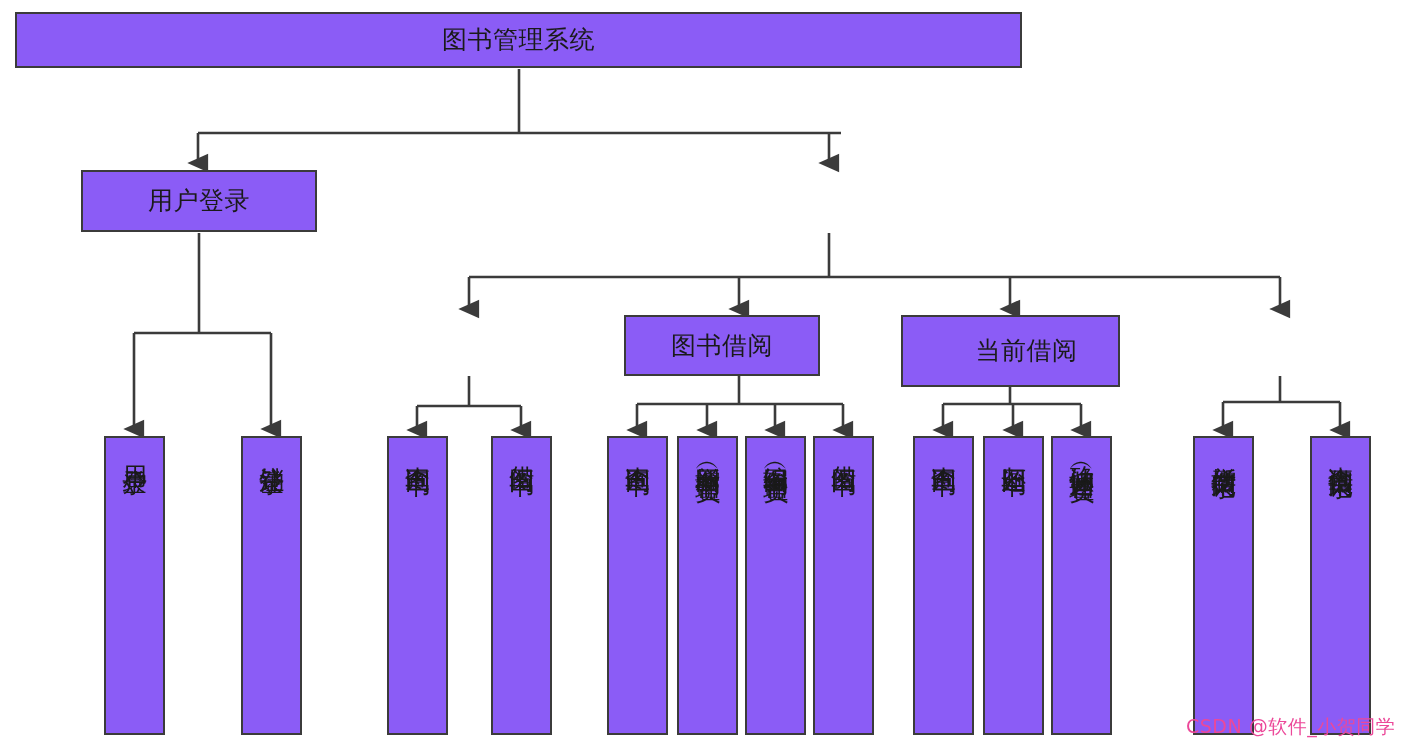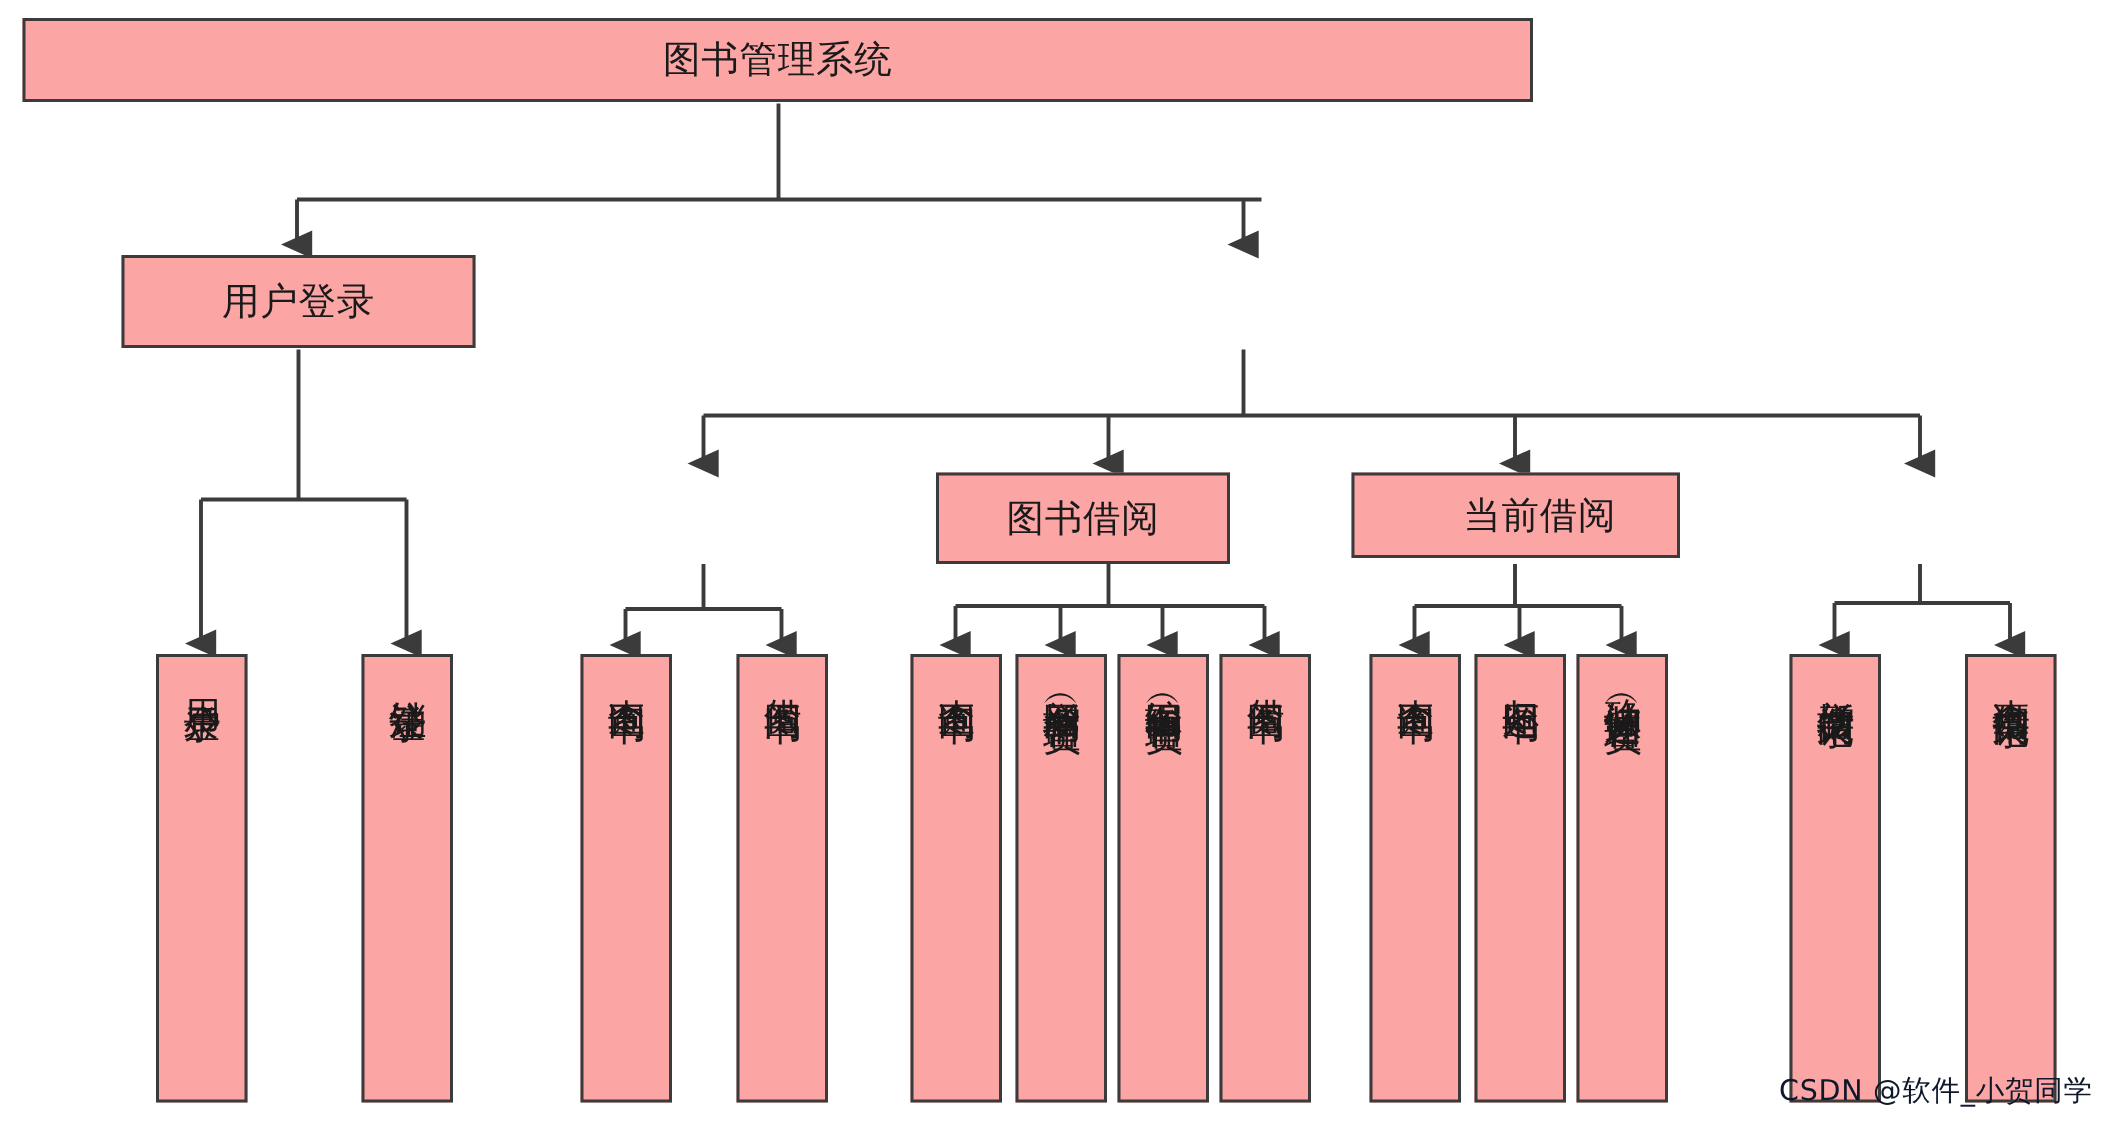--- a/index.html
+++ b/index.html
@@ -23,21 +23,21 @@
     left: 0;
     top: 0;
     width: 1405px;
     height: 747px;
     pointer-events: none;
   }
   .node {
     position: absolute;
     box-sizing: border-box;
     border: 2.4px solid #3b3b3b;
-    background: #fca5a5;
+    background: #8b5cf6;
     display: flex;
     align-items: center;
     justify-content: center;
     color: #1a1a1a;
   }
   .node-label {
     display: block;
     text-align: center;
     line-height: 1.18;
     letter-spacing: 0.5px;
@@ -65,21 +65,21 @@
     letter-spacing: 2px;
     white-space: nowrap;
     height: auto;
     max-height: 100%;
   }
   #watermark {
     position: absolute;
     left: 1186px;
     top: 714px;
     font-size: 19px;
-    color: #0f172a;
+    color: #ec4899;
     white-space: nowrap;
     letter-spacing: 0.5px;
   }
 </style>
 </head>
 <body>
 
 <div id="diagram-root">
 
   <svg id="edges-layer" viewBox="0 0 1405 747" width="1405" height="747" xmlns="http://www.w3.org/2000/svg">
@@ -136,21 +136,21 @@
     <span class="node-label">图书管理系统</span>
   </div>
 
   <div class="node h" style="left:81px; top:170px; width:236px; height:62px;">
     <span class="node-label">用户登录</span>
   </div>
 
   <div class="node h" style="left:624px; top:315px; width:196px; height:61px;">
     <span class="node-label">图书借阅</span>
   </div>
-  <div class="node h" style="left:901px; top:315px; width:219px; height:57px;padding-left:32px;">
+  <div class="node h" style="left:901px; top:315px; width:219px; height:72px;padding-left:32px;">
     <span class="node-label">当前借阅</span>
   </div>
 
   <div class="node v" style="left:104px; top:436px; width:61px; height:299px;">
     <span class="node-label">用户登录</span>
   </div>
   <div class="node v" style="left:241px; top:436px; width:61px; height:299px;">
     <span class="node-label">注销登录</span>
   </div>
 

